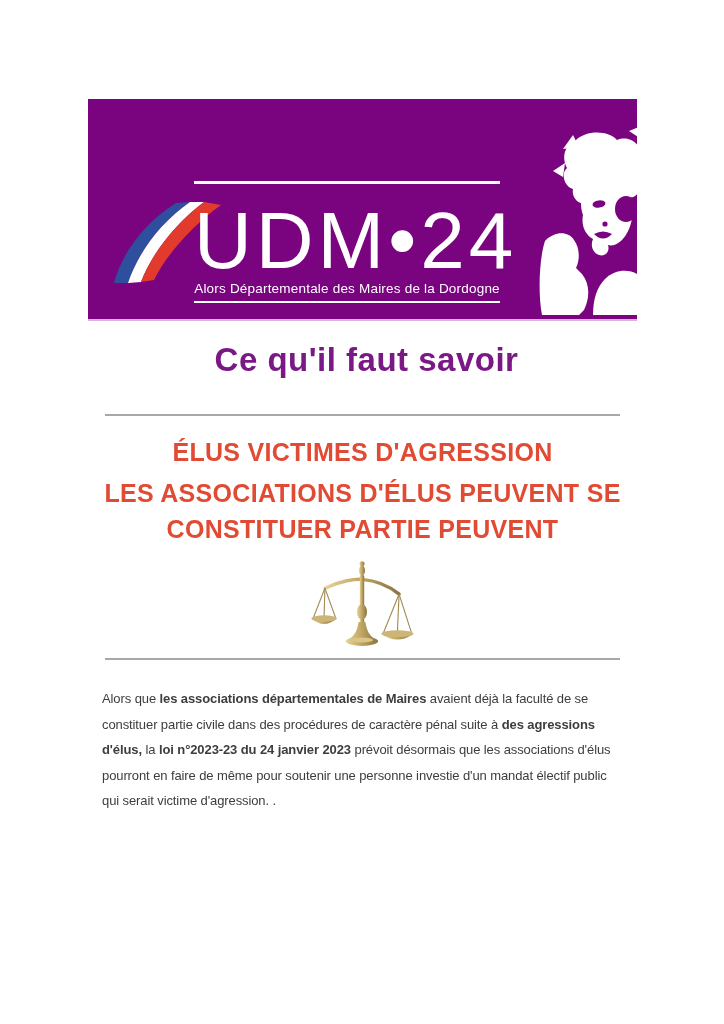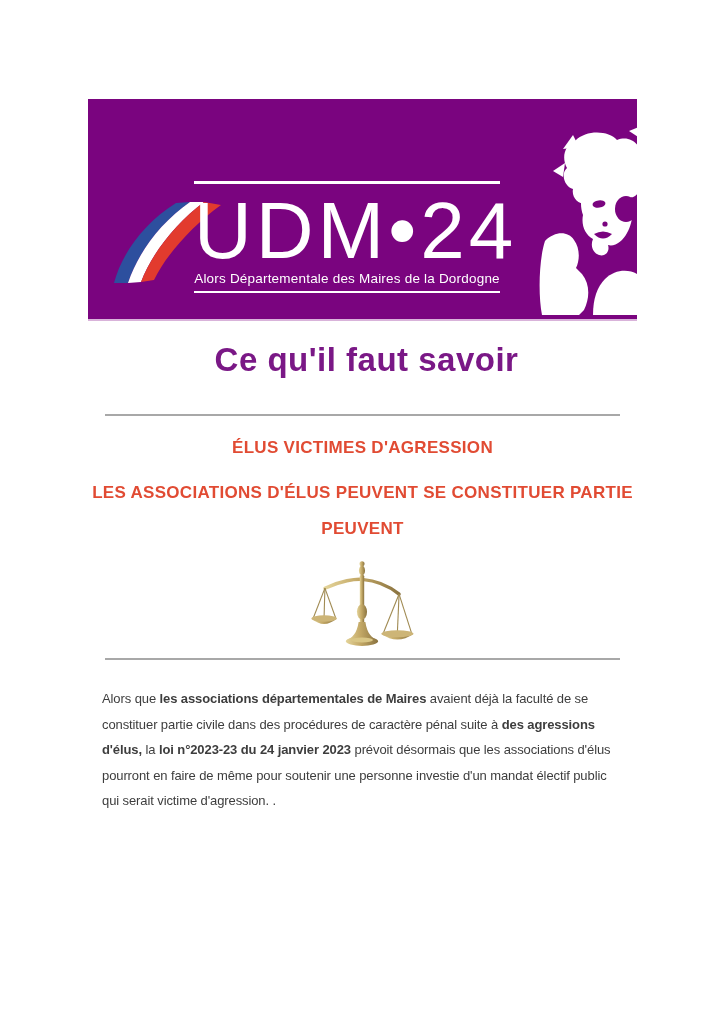--- a/index.html
+++ b/index.html
@@ -31,21 +31,21 @@
     overflow:hidden;
   }
   .flag-swoosh{position:absolute;left:20px;top:90px;width:116px;height:96px;}
   .logo-block{
     position:absolute;left:106px;top:82px;width:306px;
     color:var(--logo-color);text-align:center;
   }
   .logo-rule{height:2.5px;background:var(--logo-color);}
   .logo-wordmark{
     font-size:80px;line-height:0.98;font-weight:400;letter-spacing:4px;
-    white-space:nowrap;margin-top:8px;
+    white-space:nowrap;margin-top:18px;
   }
   .logo-subtitle{
     font-size:13.5px;letter-spacing:0.2px;white-space:nowrap;
     margin-top:1px;margin-bottom:5px;
   }
   .marianne{position:absolute;right:-6px;top:28px;width:106px;height:188px;}
   
   .page-title{
     position:absolute;left:92px;top:341px;width:549px;
     text-align:center;
@@ -56,21 +56,21 @@
   .divider{
     position:absolute;left:105px;width:515px;height:2px;
     background:var(--divider-color);border:none;
   }
   .divider-1{top:414px;}
   .divider-2{top:658px;}
   
   .heading{
     position:absolute;left:88px;width:549px;text-align:center;
     color:var(--heading-color);
-    font-size:17px;font-weight:bold;letter-spacing:0.3px;
+    font-size:25px;font-weight:bold;letter-spacing:0.3px;
   }
   .heading-primary{top:438px;}
   .heading-secondary{top:475px;line-height:36px;}
   
   .scales-figure{
     position:absolute;left:0;top:556px;width:724px;
     display:flex;justify-content:center;
   }
   .scales-figure svg{width:118px;height:93px;}
   

